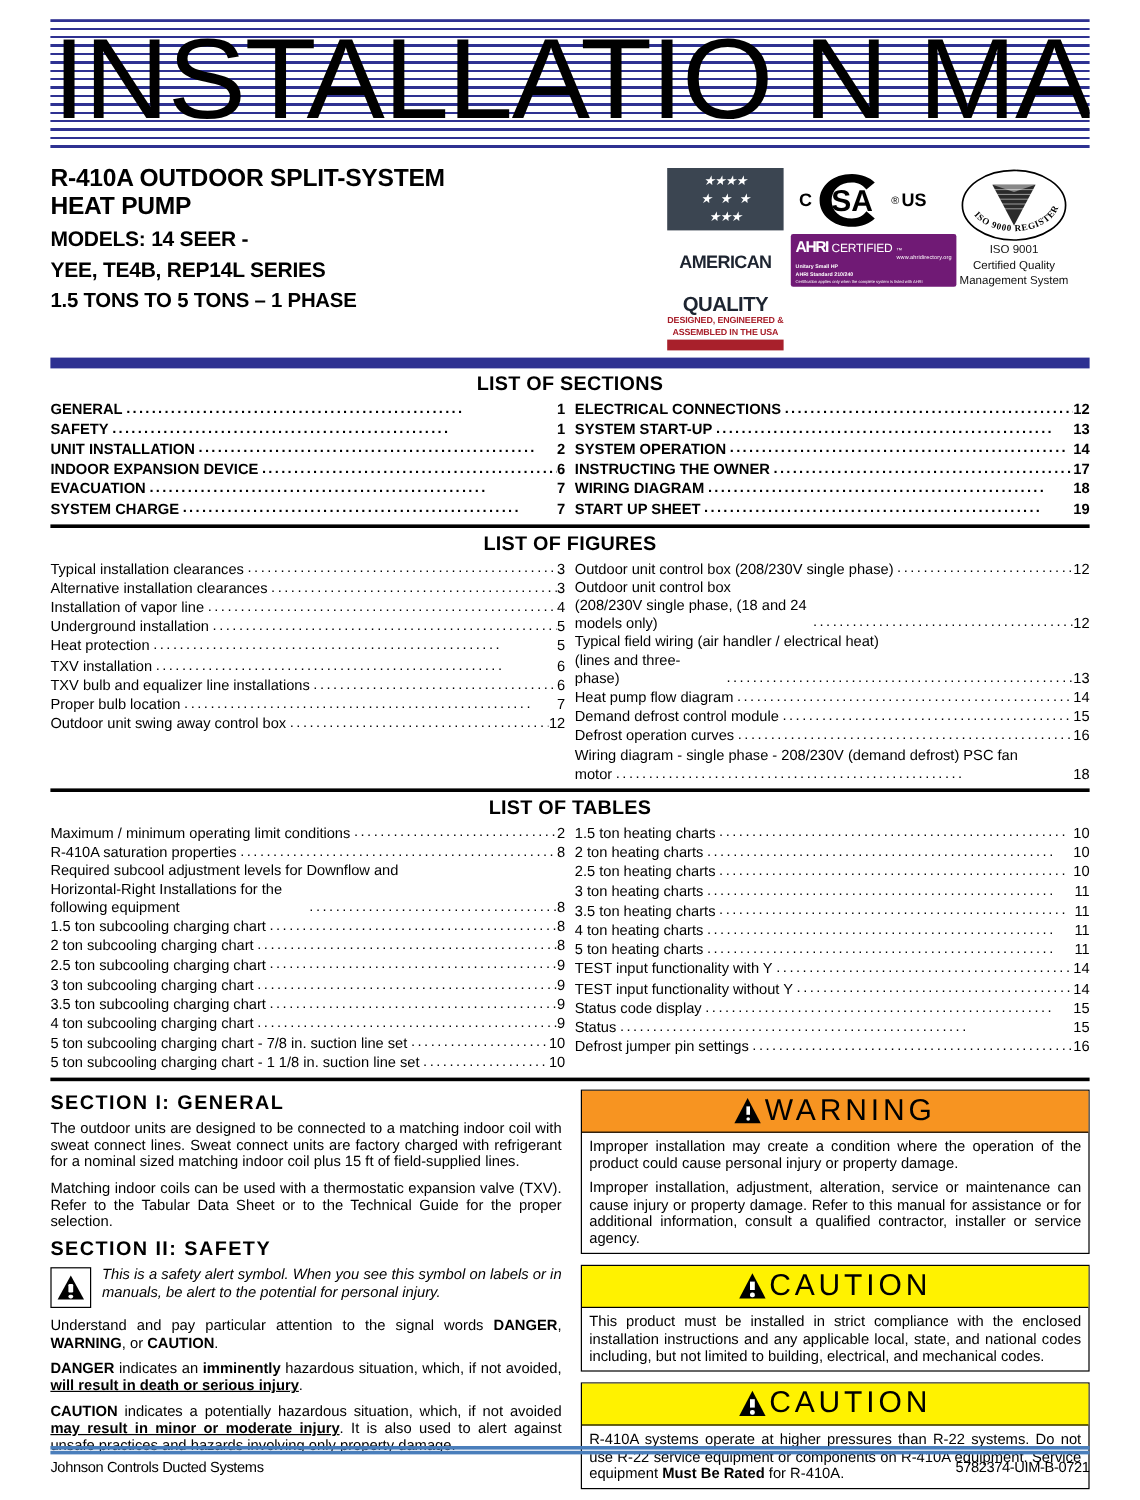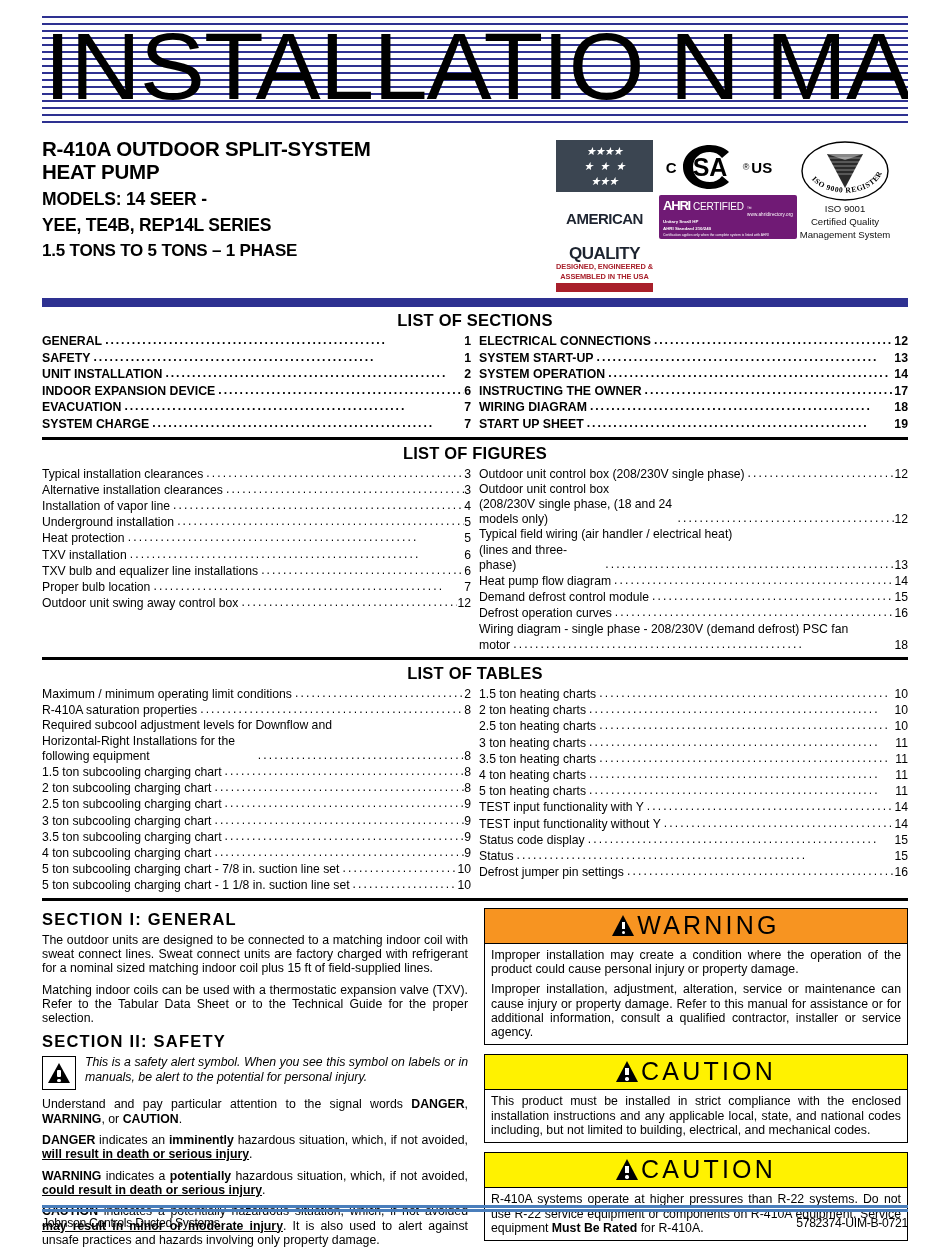--- a/index.html
+++ b/index.html
@@ -602,21 +602,20 @@
         <div class="alert-box">
           <span class="alert-tri"></span>
         </div>
         <p class="para alert-txt" style="margin-bottom:0">This is a safety alert symbol. When you see this symbol on labels or in manuals, be alert to the potential for personal injury.</p>
       </div>
 
       <p class="para"><span>Understand and pay particular attention to the signal words </span><b>DANGER</b><span>, </span><b>WARNING</b><span>, or </span><b>CAUTION</b><span>.</span></p>
 
       <p class="para"><b>DANGER</b><span> indicates an </span><b>imminently</b><span> hazardous situation, which, if not avoided, </span><b><u>will result in death or serious injury</u></b><span>.</span></p>
 
-      <p class="para"><b>WARNING</b><span> indicates a </span><b>potentially</b><span> hazardous situation, which, if not avoided, </span><b><u>could result in death or serious injury</u></b><span>.</span></p>
 
       <p class="para last"><b>CAUTION</b><span> indicates a potentially hazardous situation, which, if not avoided </span><b><u>may result in minor or moderate injury</u></b><span>. It is also used to alert against unsafe practices and hazards involving only property damage.</span></p>
     </div>
 
     <div class="bcol-r">
 
       <div class="notice">
         <div class="notice-head" style="background:#f79421">
           <span class="tri"></span>
           <span>WARNING</span>

